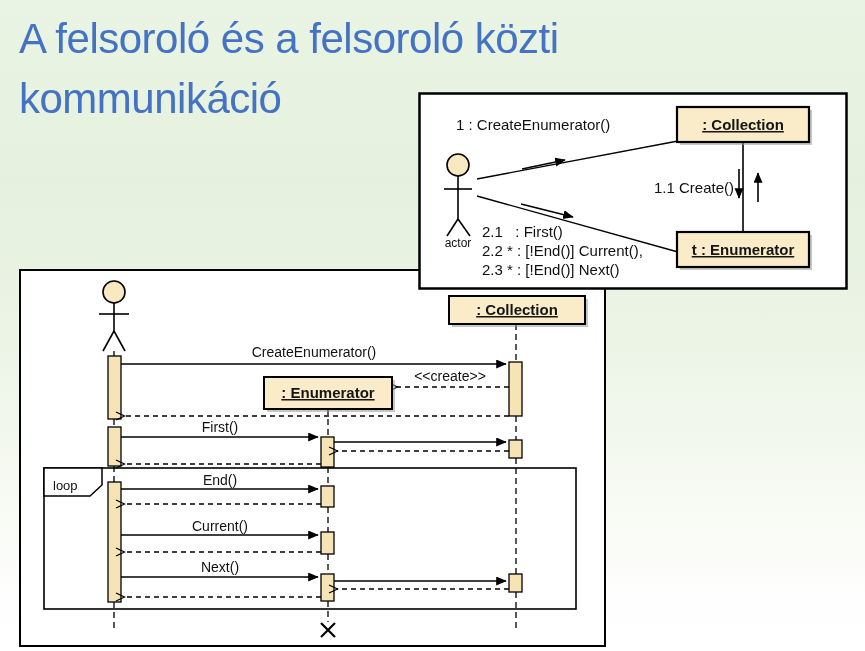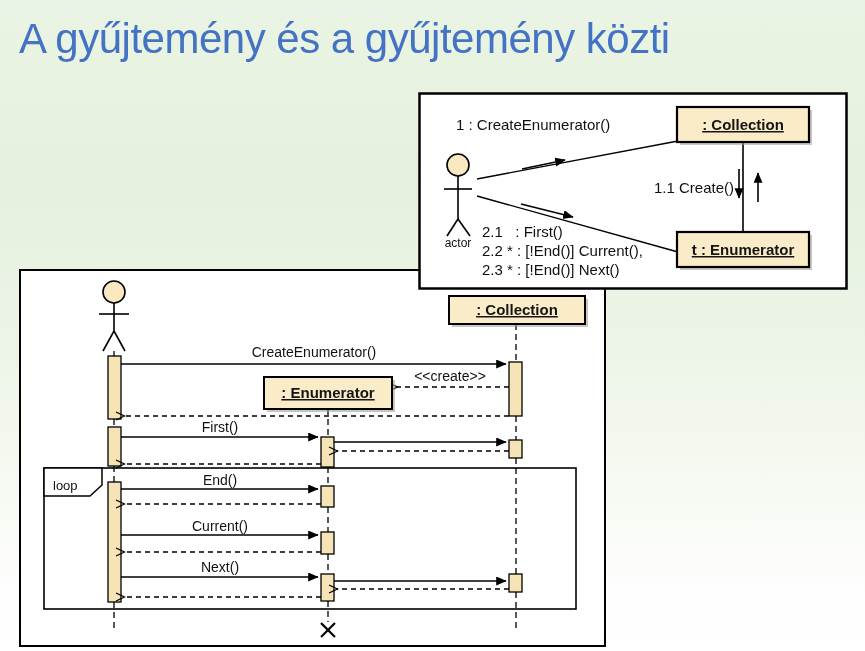--- a/index.html
+++ b/index.html
@@ -20,21 +20,22 @@
   .msg-label-c{font-size:15px;fill:#111;}
   .small-label{font-size:12px;fill:#111;}
   .loop-label{font-size:13px;fill:#111;}
 </style>
 </head>
 <body>
 
 <div class="stage">
 
   <div class="slide-title">
-    <span>A gyűjtemény és a gyűjtemény közti</span>
+    <span>A felsoroló és a felsoroló közti</span>
+    <span>kommunikáció</span>
   </div>
 
   <svg style="left:19px;top:269px;" width="588" height="380" viewBox="0 0 588 380">
     <defs>
       <marker id="fs" markerWidth="12" markerHeight="10" refX="9.8" refY="4.5" orient="auto" markerUnits="userSpaceOnUse">
         <path d="M0,0 L10.5,4.5 L0,9 Z" fill="#000"></path>
       </marker>
       <marker id="os" markerWidth="12" markerHeight="11" refX="1.5" refY="5" orient="auto" markerUnits="userSpaceOnUse">
         <path d="M9.5,1 L1,5 L9.5,9" fill="none" stroke="#000" stroke-width="1.3"></path>
       </marker>

